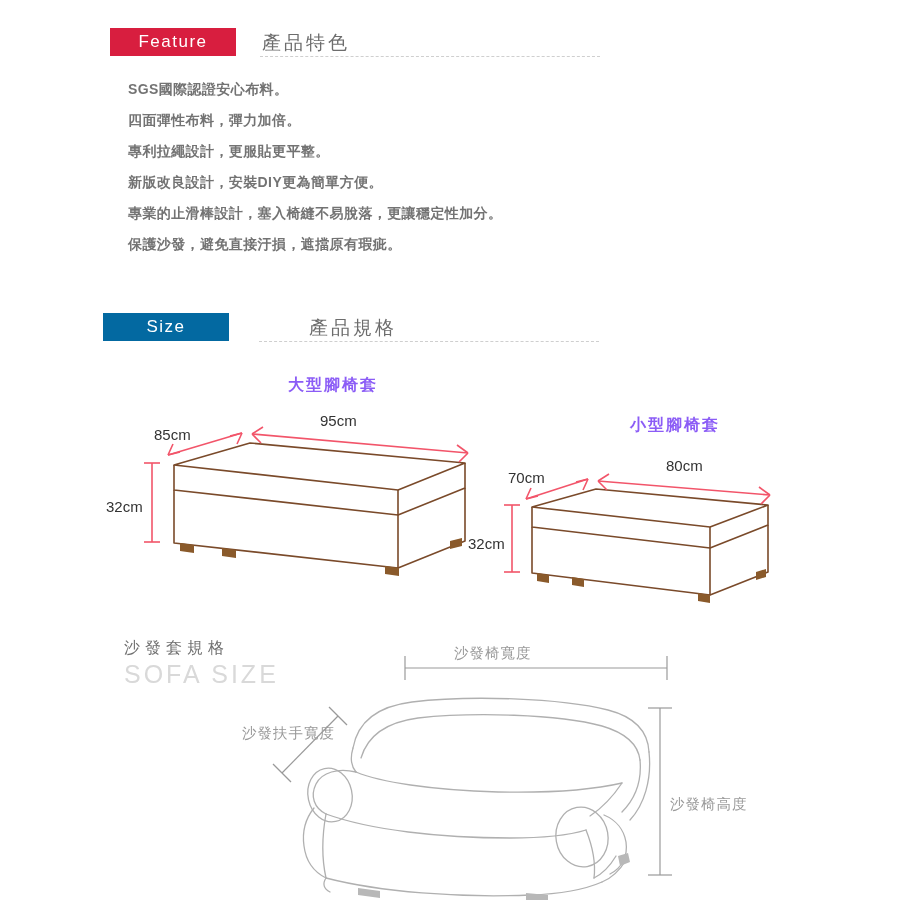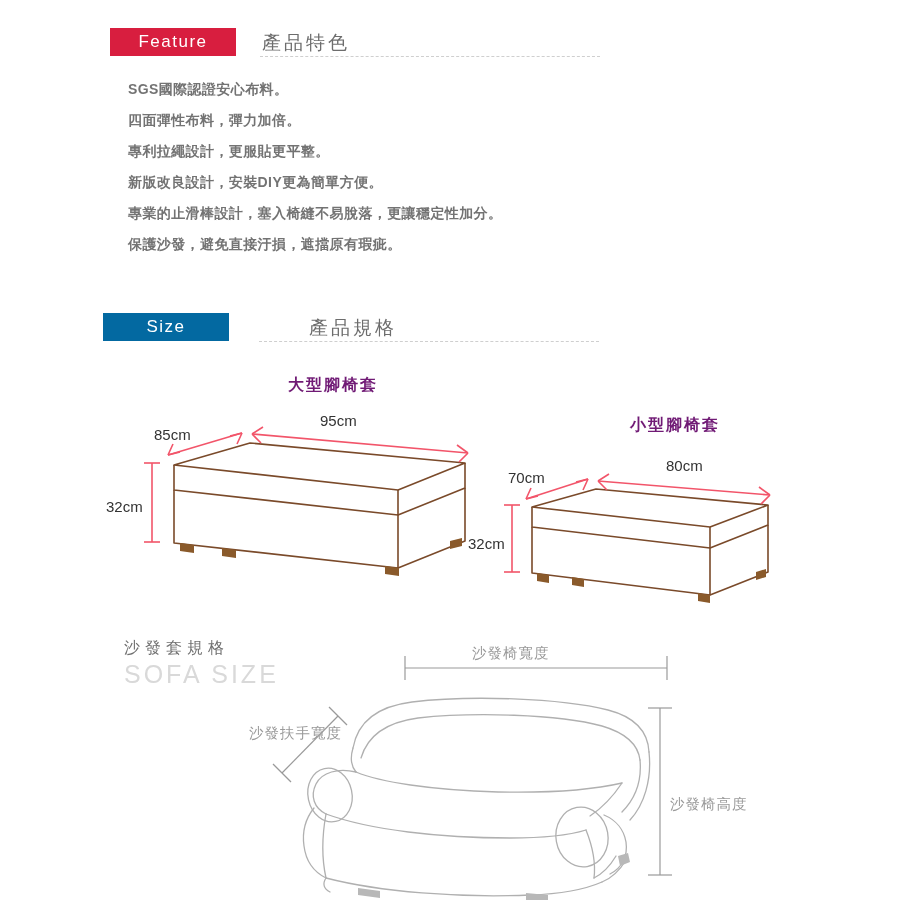--- a/index.html
+++ b/index.html
@@ -70,21 +70,21 @@
     letter-spacing: 0.4px;
     font-weight: bold;
   }
 
   
   .diagram { position: absolute; }
   .diagram-title {
     position: absolute;
     font-size: 16px;
     font-weight: bold;
-    color: #701a75;
+    color: #8b5cf6;
     letter-spacing: 2px;
     white-space: nowrap;
   }
   .dim-label {
     position: absolute;
     font-size: 15px;
     color: #333333;
     white-space: nowrap;
   }
 
@@ -214,22 +214,22 @@
     </g>
   </svg>
 </div>
 
 <div class="sofa-head">
   <div class="sofa-head-cn">沙發套規格</div>
   <div class="sofa-head-en">SOFA SIZE</div>
 </div>
 
 <div class="diagram" style="left:230px;top:640px;width:620px;height:260px;">
-  <div class="sofa-label" style="left:242px;top:4px;">沙發椅寬度</div>
-  <div class="sofa-label" style="left:19px;top:84px;">沙發扶手寬度</div>
+  <div class="sofa-label" style="left:224px;top:4px;">沙發椅寬度</div>
+  <div class="sofa-label" style="left:12px;top:84px;">沙發扶手寬度</div>
   <div class="sofa-label" style="left:440px;top:155px;">沙發椅高度</div>
 
   <svg width="620" height="260" viewBox="0 0 620 260" style="position:absolute;left:0;top:0;">
 
     <g stroke="#9a9a9a" stroke-width="1.2" fill="none">
 
       <line x1="175" y1="28" x2="437" y2="28"></line>
       <line x1="175" y1="16" x2="175" y2="40"></line>
       <line x1="437" y1="16" x2="437" y2="40"></line>
 

